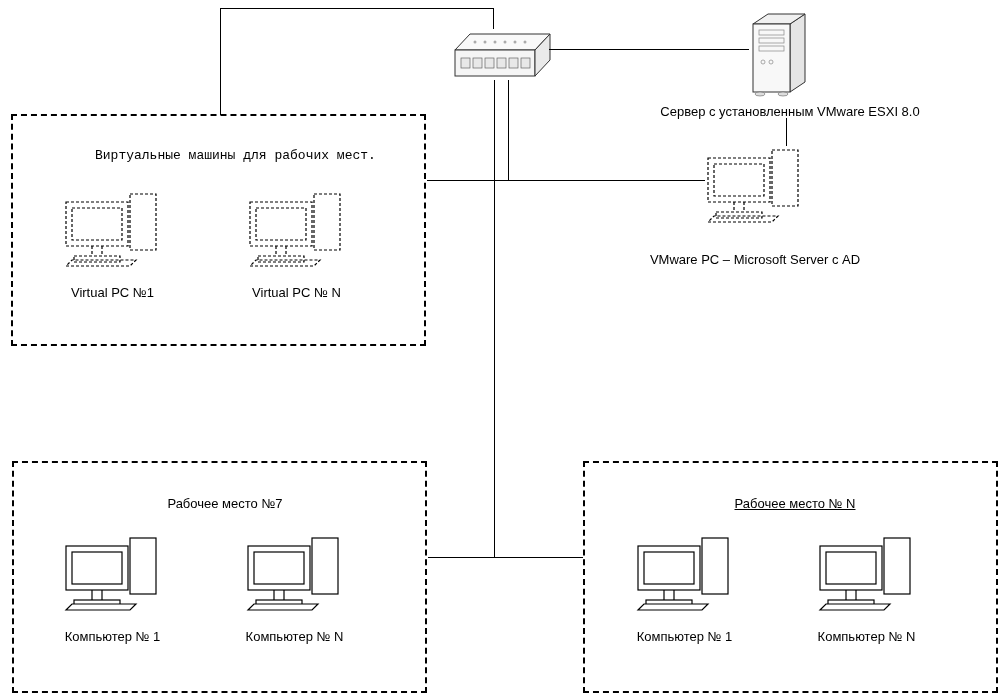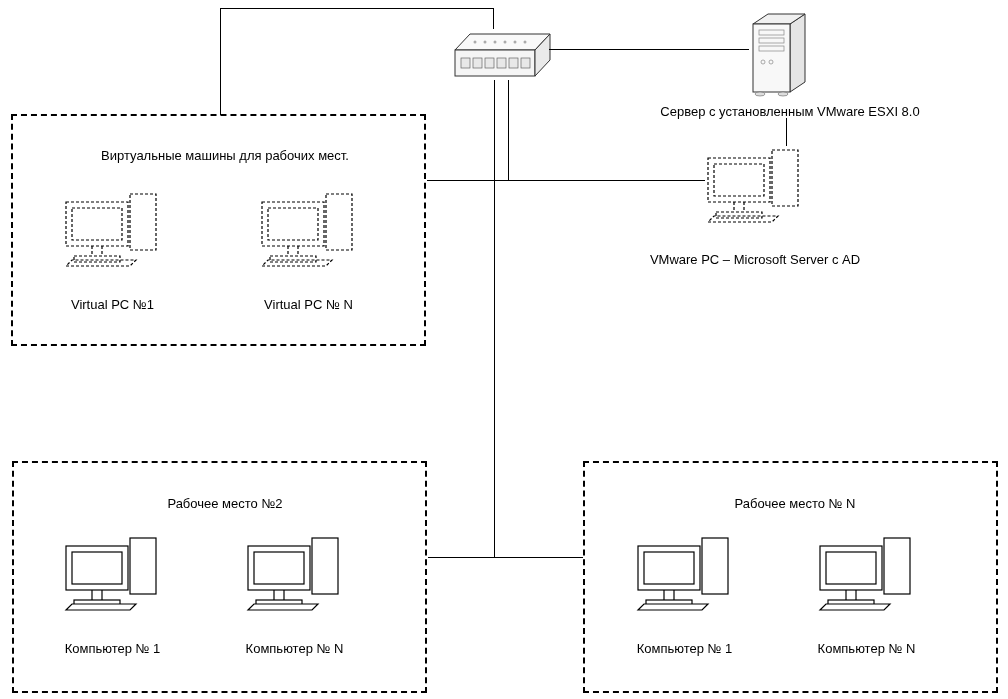--- a/index.html
+++ b/index.html
@@ -19,41 +19,41 @@
     .label {
       position: absolute;
       text-align: center;
       white-space: nowrap;
     }
     .computer-group {
       position: absolute;
       text-align: center;
     }
     .computer-label {
-      margin-top: 18px;
+      margin-top: 6px;
       font-size: 13px;
     }
     .line {
       position: absolute;
       background: #000;
     }
     .line-h { height: 1px; }
     .line-v { width: 1px; }
   </style>
 </head>
 <body>
 
 <div class="dashed-box" style="left:11px; top:114px; width:415px; height:232px;"></div>
-<div class="label" style="left:95px; top:148px; width:260px;">Виртуальные машины для рабочих мест.</div>
+<div class="label" style="left:95px; top:148px; width:260px;font-family:Liberation Mono, monospace;">Виртуальные машины для рабочих мест.</div>
 
 <div class="dashed-box" style="left:12px; top:461px; width:415px; height:232px;"></div>
-<div class="label" style="left:150px; top:496px; width:150px;">Рабочее место №2</div>
+<div class="label" style="left:150px; top:496px; width:150px;">Рабочее место №7</div>
 
 <div class="dashed-box" style="left:583px; top:461px; width:415px; height:232px;"></div>
-<div class="label" style="left:720px; top:496px; width:150px;">Рабочее место № N</div>
+<div class="label" style="left:720px; top:496px; width:150px;text-decoration:underline;">Рабочее место № N</div>
 
 <div class="label" style="left:640px; top:104px; width:300px;">Сервер с установленным VMware ESXI 8.0</div>
 
 <div class="label" style="left:625px; top:252px; width:260px;">VMware PC – Microsoft Server с AD</div>
 
 <div class="computer-group" style="left:445px; top:28px;">
   <svg width="110" height="55" viewBox="0 0 110 55">
 
     <polygon points="10,22 25,6 105,6 90,22" fill="#f9f9f9" stroke="#333" stroke-width="1"></polygon>
 
@@ -106,21 +106,21 @@
       <rect x="12" y="22" width="50" height="32"></rect>
       <line x1="32" y1="60" x2="32" y2="70"></line>
       <line x1="42" y1="60" x2="42" y2="70"></line>
       <rect x="14" y="70" width="46" height="6"></rect>
       <path d="M6 80 L70 80 L76 74 L12 74 Z"></path>
     </g>
   </svg>
   <div class="computer-label">Virtual PC №1</div>
 </div>
 
-<div class="computer-group" style="left:256px; top:186px;">
+<div class="computer-group" style="left:244px; top:186px;">
   <svg width="105" height="90" viewBox="0 0 105 90">
     <g stroke="#000" stroke-width="1.2" stroke-dasharray="3 2" fill="none">
       <rect x="70" y="8" width="26" height="56"></rect>
       <rect x="6" y="16" width="62" height="44"></rect>
       <rect x="12" y="22" width="50" height="32"></rect>
       <line x1="32" y1="60" x2="32" y2="70"></line>
       <line x1="42" y1="60" x2="42" y2="70"></line>
       <rect x="14" y="70" width="46" height="6"></rect>
       <path d="M6 80 L70 80 L76 74 L12 74 Z"></path>
     </g>

